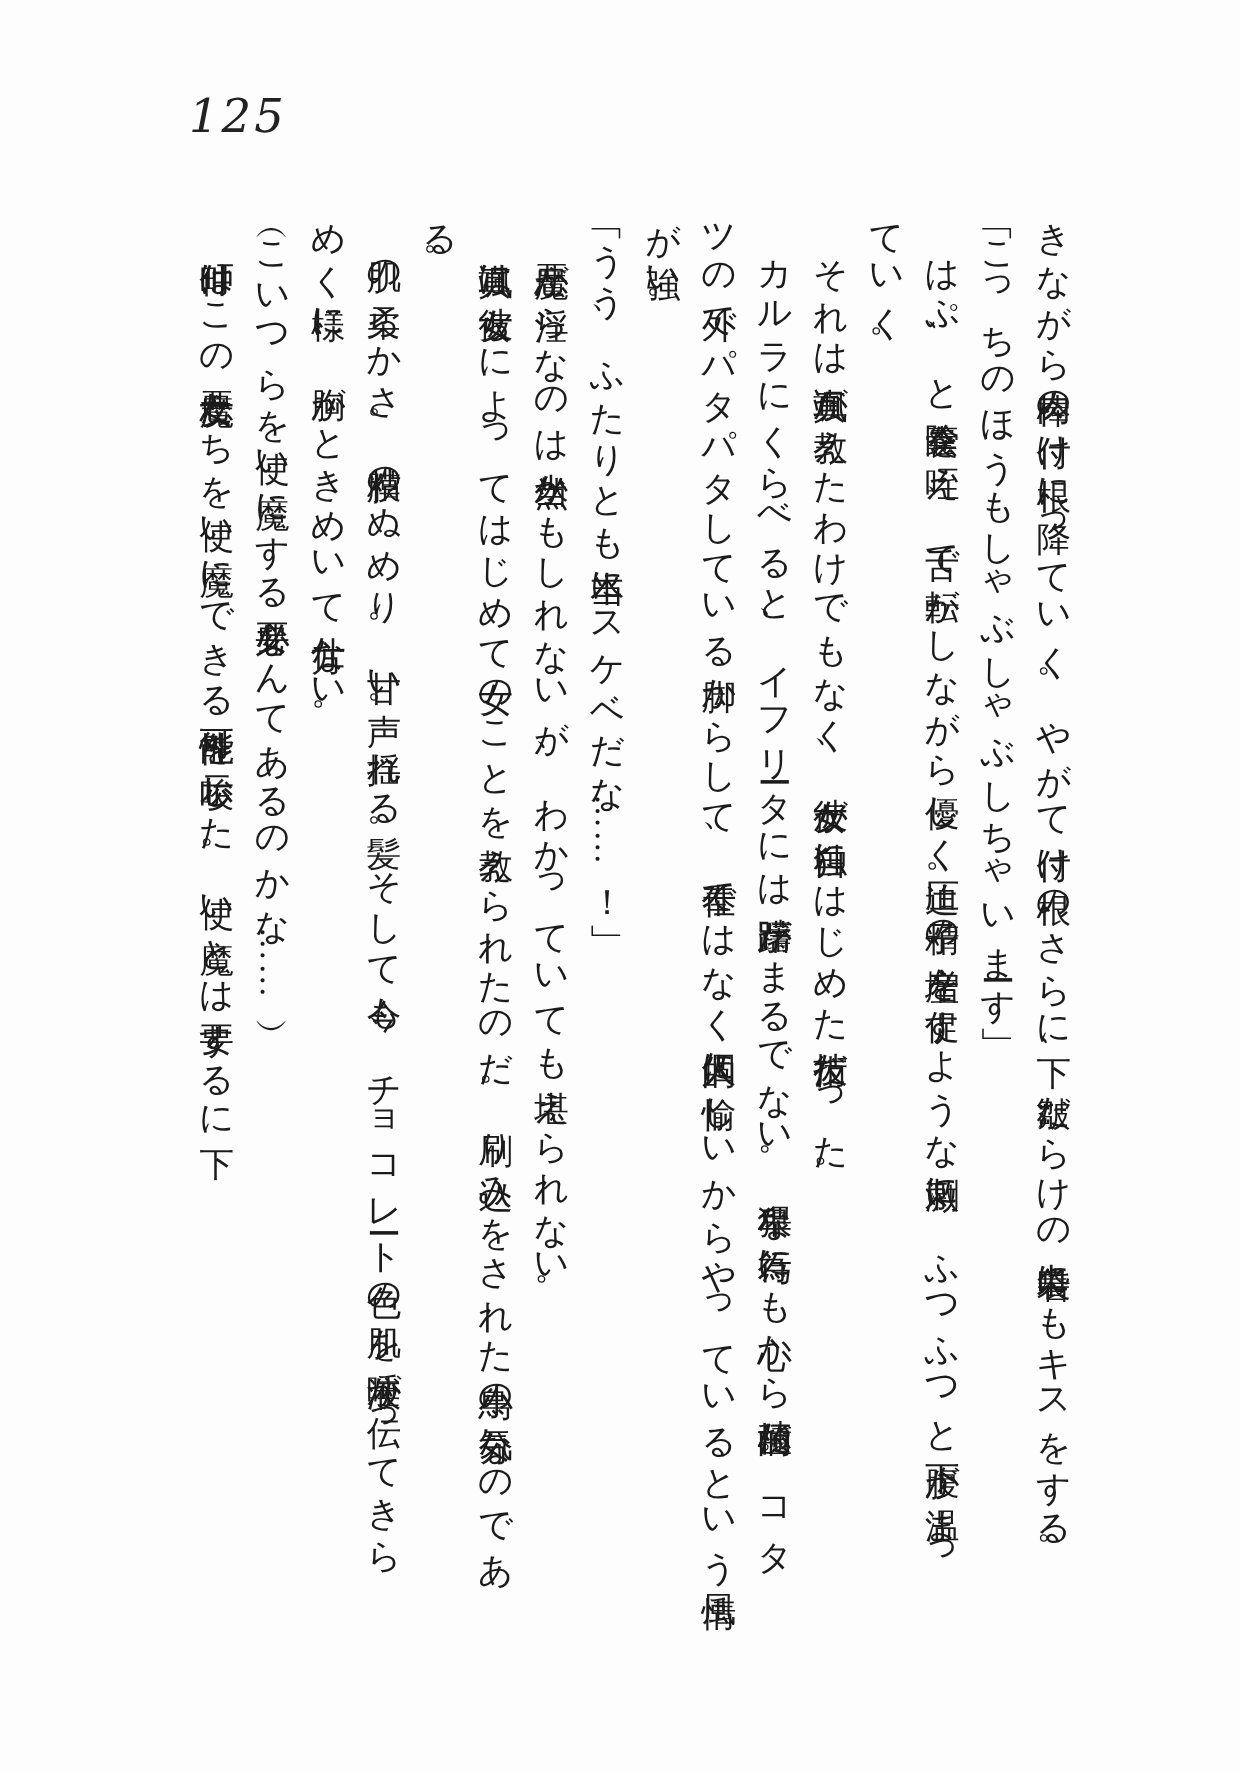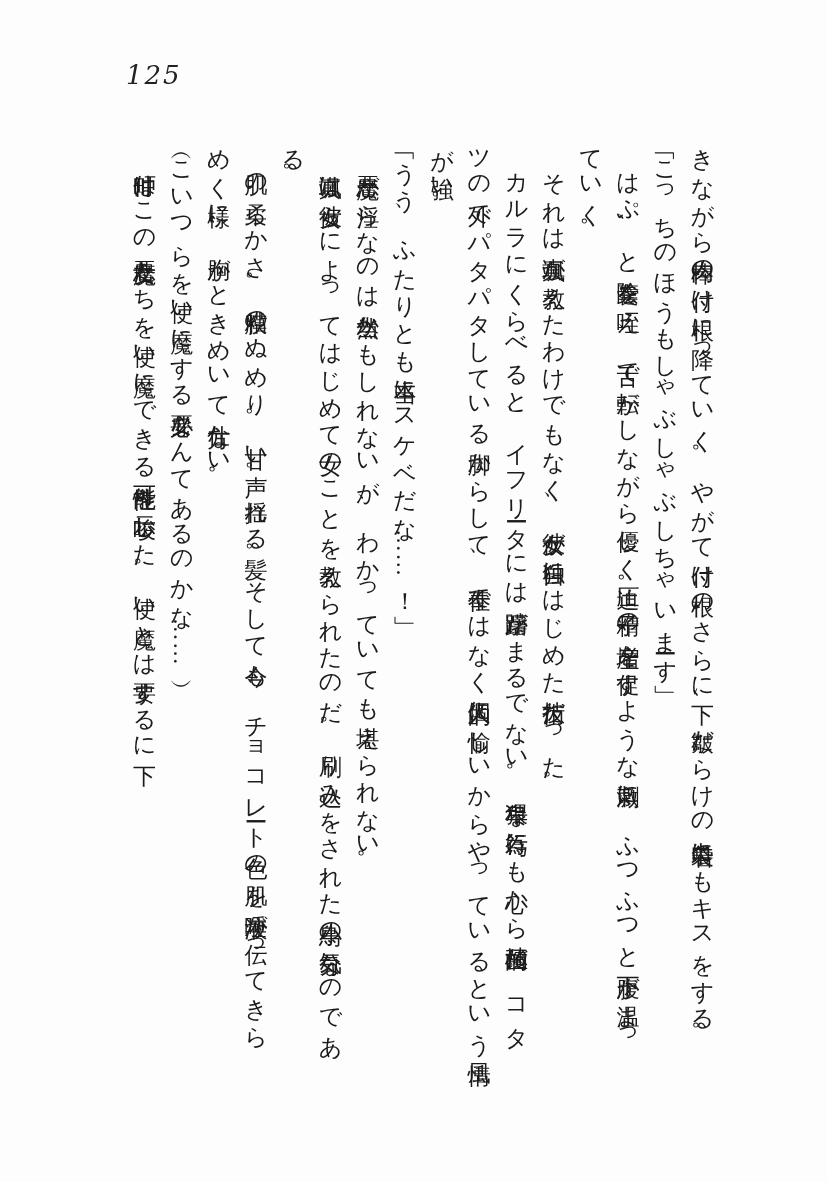--- a/index.html
+++ b/index.html
@@ -13,21 +13,21 @@
     height: 1182px;
     background: #fdfdfd;
     overflow: hidden;
   }
   .page-number {
     position: absolute;
     top: 60px;
     left: 126px;
     font-family: "DejaVu Serif", "Liberation Serif", serif;
     font-style: italic;
-    font-size: 26px;
+    font-size: 31px;
     letter-spacing: 2px;
     color: #222222;
   }
   .text-block {
     position: absolute;
     top: 133px;
     right: 106px;
     width: 636px;
     height: 924px;
     writing-mode: vertical-rl;

